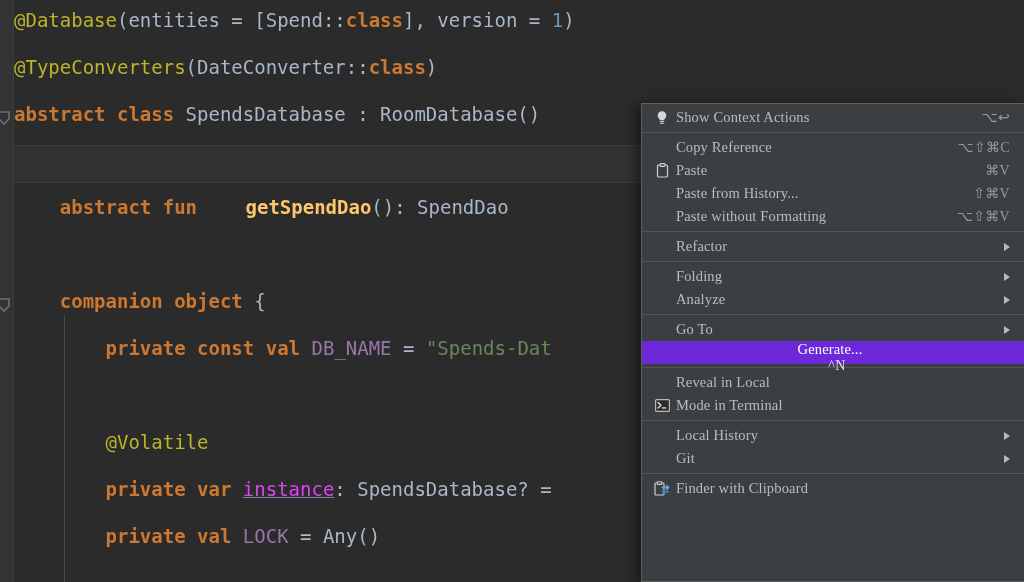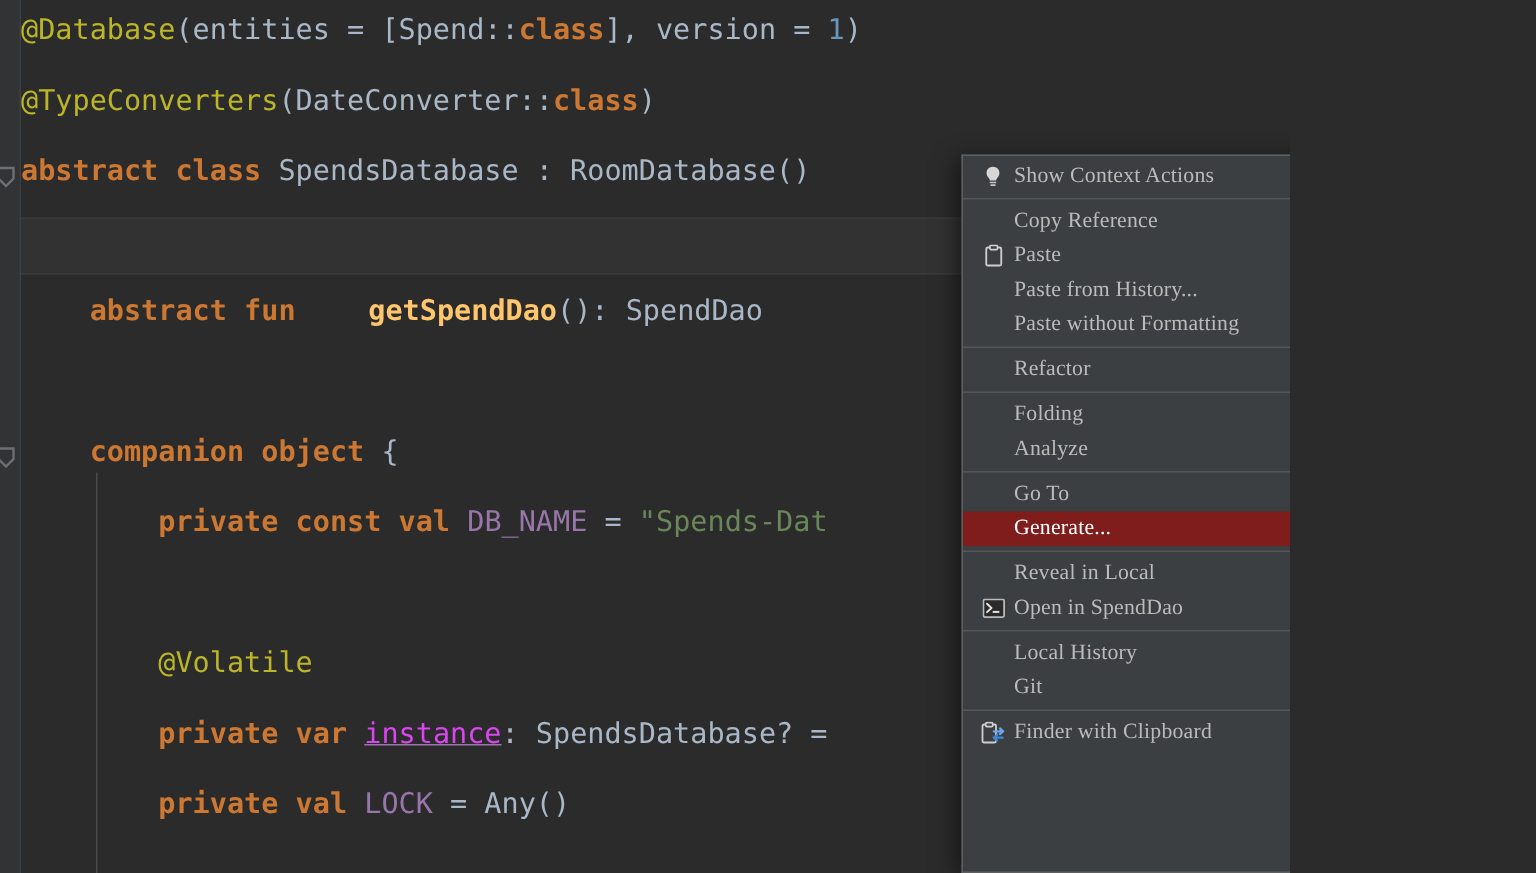--- a/index.html
+++ b/index.html
@@ -2,21 +2,21 @@
 <html><head>
 <meta charset="utf-8">
 <style>
   * { margin:0; padding:0; box-sizing:border-box; }
   html,body { width:1024px; height:582px; overflow:hidden; }
   body {
     background:#2b2b2b;
     font-family:"Liberation Sans", sans-serif;
     -webkit-font-smoothing:antialiased;
   }
-  #root { position:relative; width:860px; height:582px; overflow:hidden;padding-left:48px; }
+  #root { position:relative; width:1024px; height:582px; overflow:hidden;padding-left:48px; }
 
   
   #editor {
     position:absolute; inset:0;
     background:#2b2b2b;
     font-family:"DejaVu Sans Mono","Liberation Mono",monospace;
     font-size:19px;
     line-height:47px;
     color:#a9b7c6;
     white-space:pre;
@@ -93,22 +93,23 @@
     padding-left:14px;
   }
   .mi .arrow {
     width:0;height:0;
     border-left:6px solid #b9b9b9;
     border-top:4.5px solid transparent;
     border-bottom:4.5px solid transparent;
     margin-left:14px;
   }
   .mi.selected {
-    background:#7f1d1d;
+    background:#6d28d9;
     color:#ffffff;
+    flex-direction:column;
   }
   .mi.selected .sc { color:#e8e8e8; }
   .sep {
     height:1px;
     background:#525659;
     margin:3px 0 3px 0;
     border-top:0;
   }
 
   .bulb { display:block; }
@@ -215,21 +216,21 @@
         <span class="spacer"></span>
       </div>
       <div class="mi">
         <span class="ico">
           <svg class="term" width="15" height="13" viewBox="0 0 15 13">
             <rect x="0.6" y="0.6" width="13.8" height="11.8" rx="1" fill="#2b2b2b" stroke="#b9b9b9" stroke-width="1.2"></rect>
             <path d="M3 3.5 L6 6.3 L3 9.1" fill="none" stroke="#e3e3e3" stroke-width="1.3" stroke-linecap="round" stroke-linejoin="round"></path>
             <rect x="6.8" y="8.3" width="4.4" height="1.3" fill="#e3e3e3"></rect>
           </svg>
         </span>
-        <span class="lbl">Open in SpendDao</span>
+        <span class="lbl">Mode in Terminal</span>
         <span class="spacer"></span>
       </div>
       <div class="sep"></div>
       <div class="mi">
         <span class="ico"></span>
         <span class="lbl">Local History</span>
         <span class="spacer"></span>
         <span class="arrow"></span>
       </div>
       <div class="mi">

